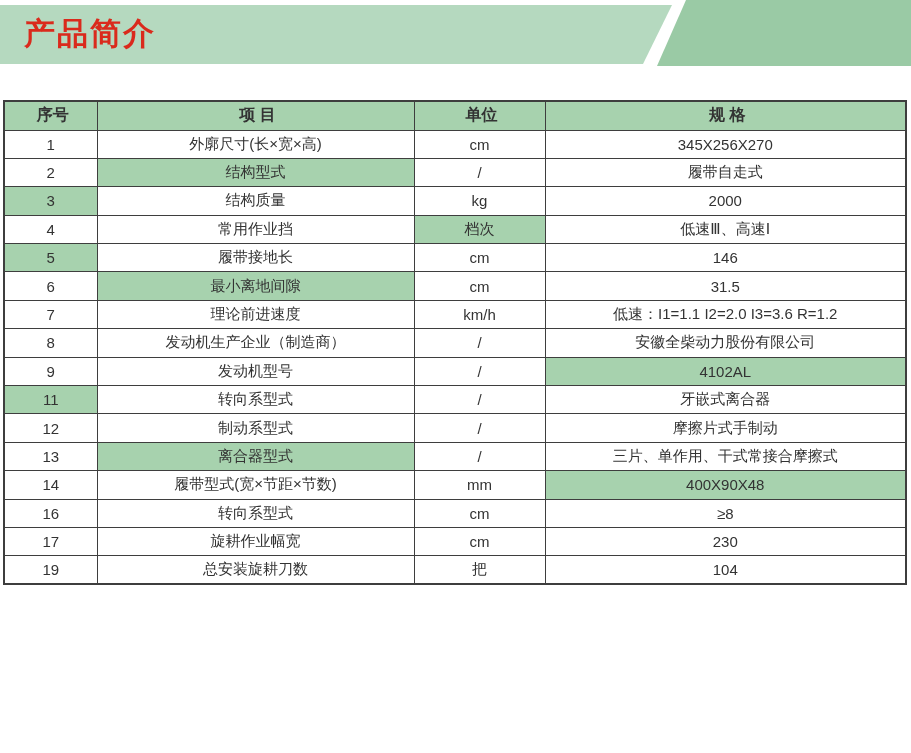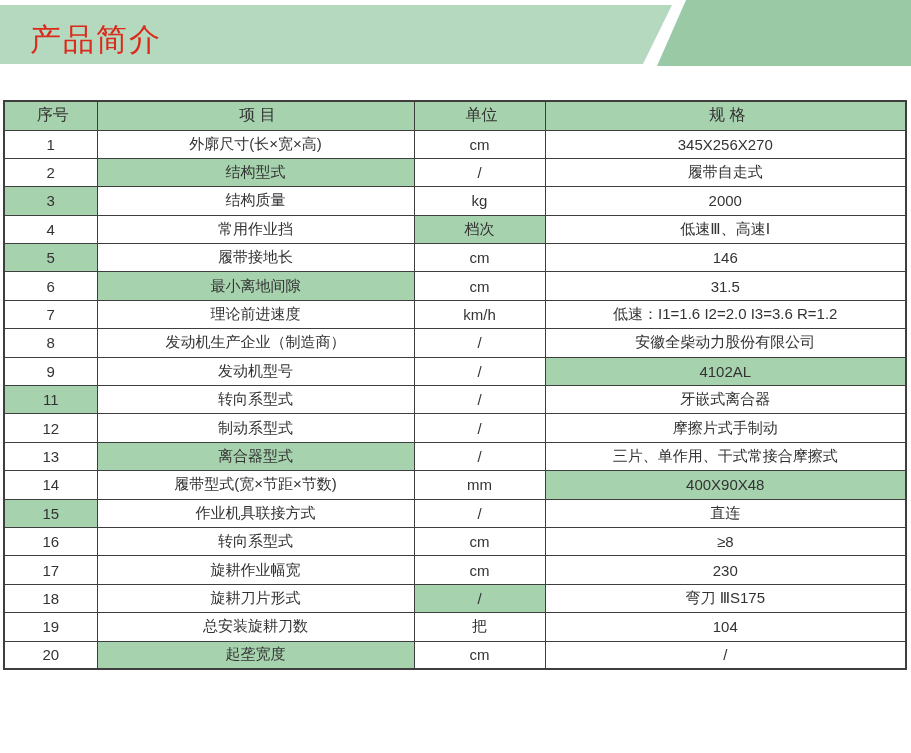--- a/index.html
+++ b/index.html
@@ -29,22 +29,22 @@
   }
   .banner-right {
     position: absolute; top: 0; right: 0;
     width: 254px; height: 66px;
     background: var(--banner-right);
     -webkit-clip-path: polygon(29px 0, 100% 0, 100% 100%, 0 100%);
     clip-path: polygon(29px 0, 100% 0, 100% 100%, 0 100%);
   }
   .title {
     position: absolute; left: 24px; top: 13px;
-    margin: 6px;
-    font-size: 31px; font-weight: normal;
+    margin: 0;
+    font-size: 31px; font-weight: bold;
     letter-spacing: 2px;
     color: var(--title-red);
   }
   .spec-table {
     margin: 33px 4px 0 3px;
     width: 904px;
     border-collapse: collapse;
     table-layout: fixed;
     border: 2px solid var(--border-col);
   }
@@ -53,21 +53,21 @@
     text-align: center;
     vertical-align: middle;
     padding: 0 4px;
     background: #ffffff;
     white-space: nowrap;
     overflow: hidden;
   }
   .spec-table th {
     height: 29px;
     font-size: 16px;
-    font-weight: normal;
+    font-weight: bold;
     background: var(--cell-green);
     padding-left: 8px;
   }
   .spec-table td {
     height: 28.4px;
     font-size: 15px;
   }
   .spec-table td.green { background: var(--cell-green); }
 </style>
 </head>
@@ -128,21 +128,21 @@
       <tr>
     <td>6</td>
     <td class="green">最小离地间隙</td>
     <td>cm</td>
     <td>31.5</td>
   </tr>
       <tr>
     <td>7</td>
     <td>理论前进速度</td>
     <td>km/h</td>
-    <td>低速：I1=1.6 I2=2.0 I3=3.6 R=1.2</td>
+    <td>低速：I1=1.1 I2=2.0 I3=3.6 R=1.2</td>
   </tr>
       <tr>
     <td>8</td>
     <td>发动机生产企业（制造商）</td>
     <td>/</td>
     <td>安徽全柴动力股份有限公司</td>
   </tr>
       <tr>
     <td>9</td>
     <td>发动机型号</td>
@@ -167,49 +167,31 @@
     <td>/</td>
     <td>三片、单作用、干式常接合摩擦式</td>
   </tr>
       <tr>
     <td>14</td>
     <td>履带型式(宽×节距×节数)</td>
     <td>mm</td>
     <td class="green">400X90X48</td>
   </tr>
       <tr>
-    <td class="green">15</td>
-    <td>作业机具联接方式</td>
-    <td>/</td>
-    <td>直连</td>
-  </tr>
-      <tr>
     <td>16</td>
     <td>转向系型式</td>
     <td>cm</td>
     <td>≥8</td>
   </tr>
       <tr>
     <td>17</td>
     <td>旋耕作业幅宽</td>
     <td>cm</td>
     <td>230</td>
   </tr>
       <tr>
-    <td>18</td>
-    <td>旋耕刀片形式</td>
-    <td class="green">/</td>
-    <td>弯刀 ⅢS175</td>
-  </tr>
-      <tr>
     <td>19</td>
     <td>总安装旋耕刀数</td>
     <td>把</td>
     <td>104</td>
   </tr>
-      <tr>
-    <td>20</td>
-    <td class="green">起垄宽度</td>
-    <td>cm</td>
-    <td>/</td>
-  </tr>
     </tbody>
 </table>
 
 </body></html>

